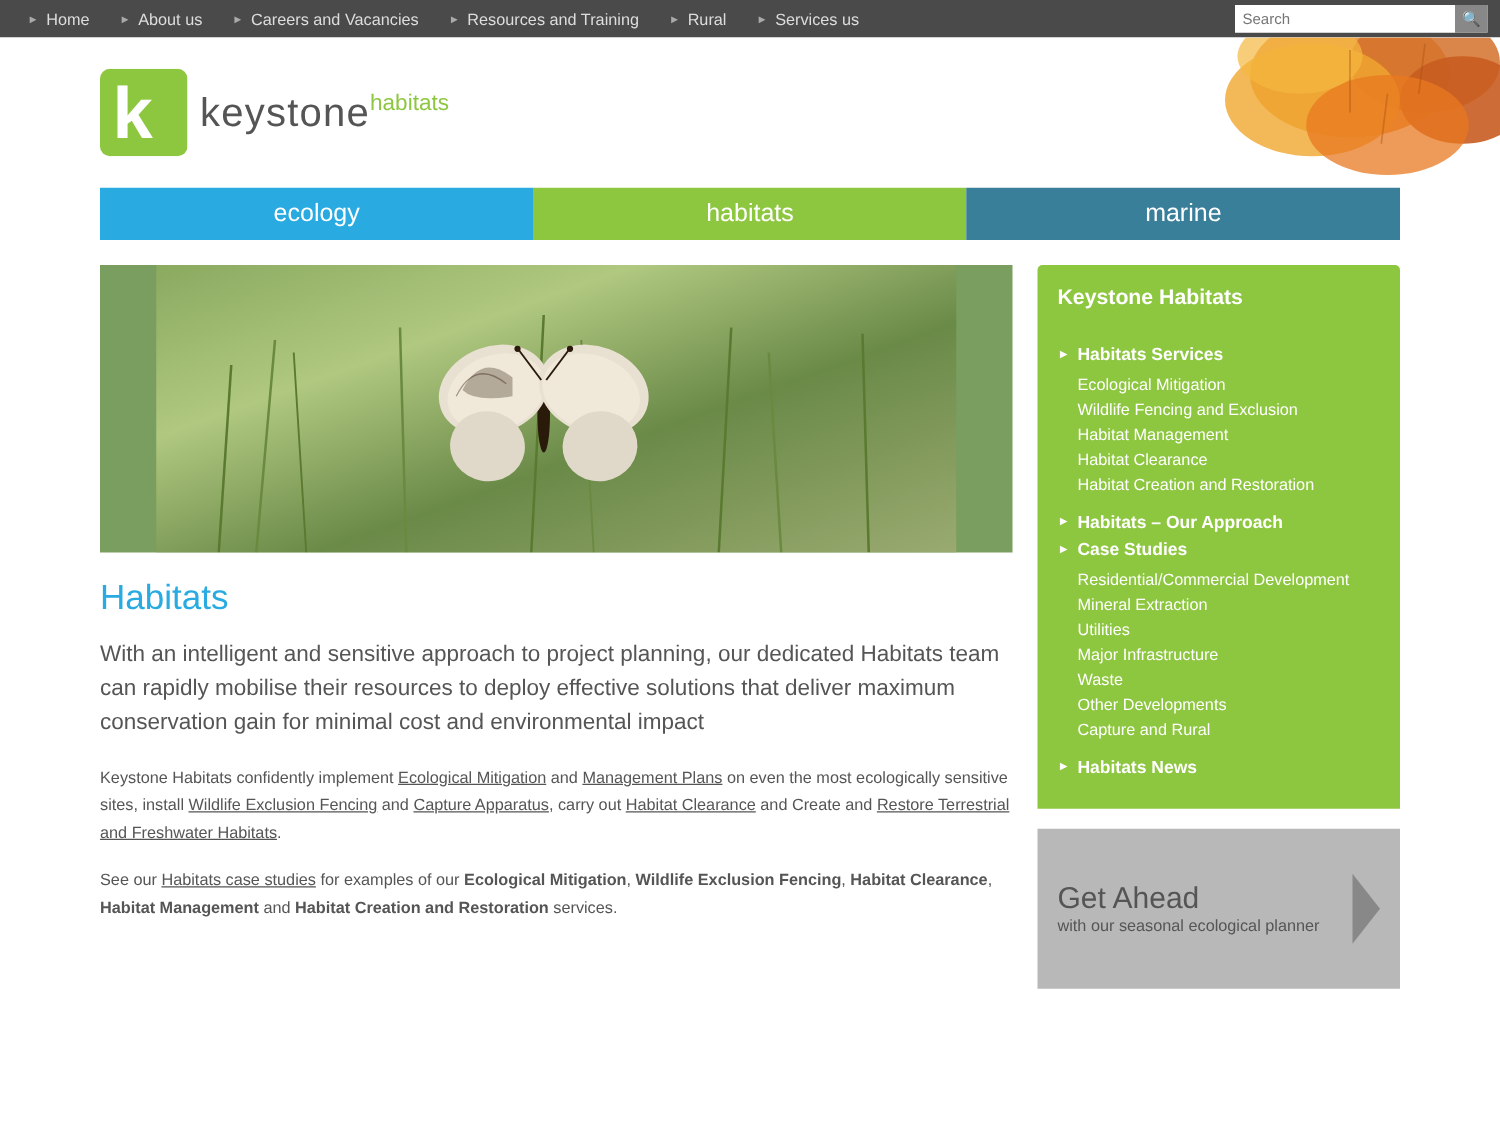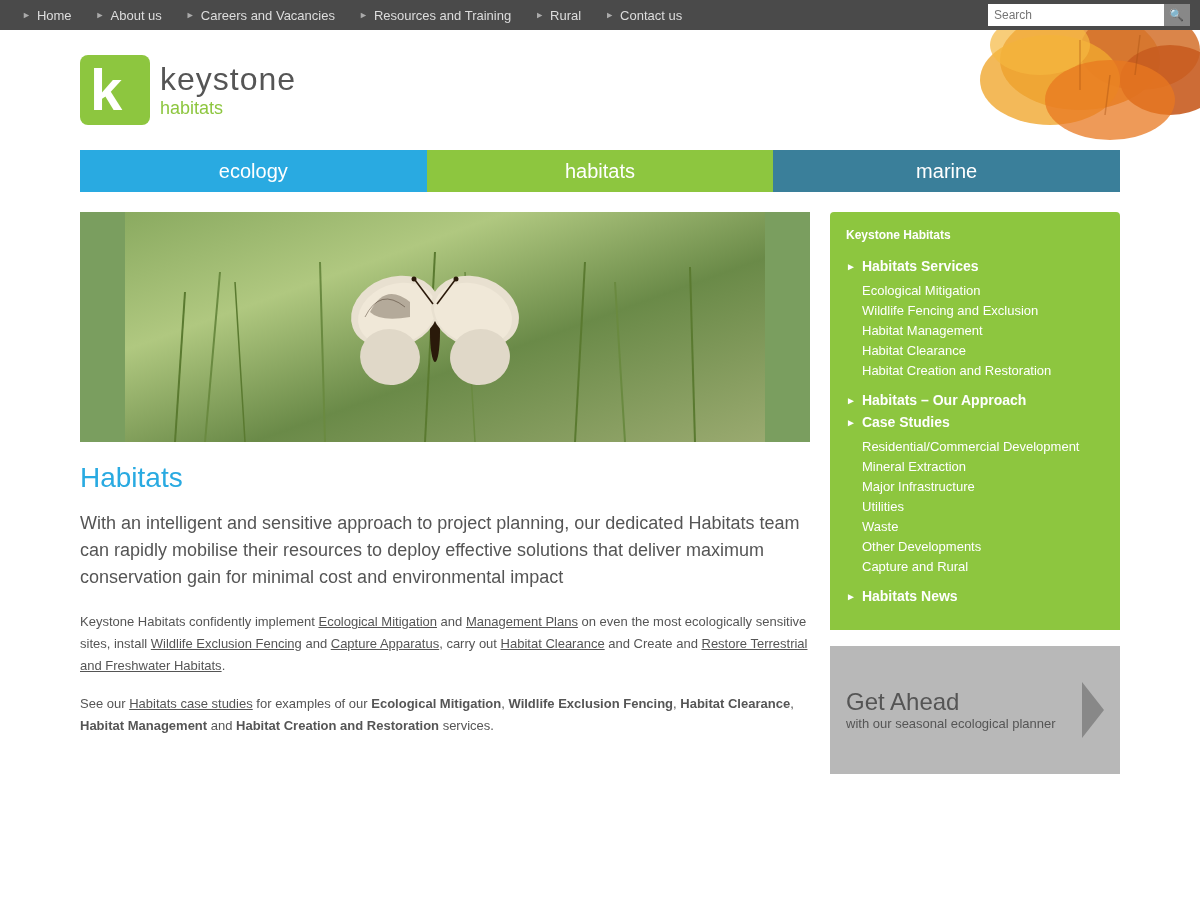--- a/index.html
+++ b/index.html
@@ -74,21 +74,21 @@
       display: flex;
       align-items: center;
       gap: 10px;
     }
     .logo-k {
       width: 70px;
       height: 70px;
     }
     .logo-text {
       display: flex;
-      flex-direction: column;
+      flex-direction: row;
     }
     .logo-text .keystone {
       font-size: 32px;
       color: #555;
       font-weight: normal;
       letter-spacing: 1px;
     }
     .logo-text .habitats {
       font-size: 18px;
       color: #8dc63f;
@@ -176,23 +176,23 @@
       flex-shrink: 0;
     }
     .sidebar-green {
       background: #8dc63f;
       padding: 16px 16px 20px 16px;
       border-radius: 4px 4px 0 0;
       margin-bottom: 0;
     }
     .sidebar-title {
       color: #fff;
-      font-size: 12px;
+      font-size: 17px;
       font-weight: bold;
-      margin-bottom: 16px;
+      margin-bottom: 27px;
     }
     .sidebar-section-header {
       display: flex;
       align-items: center;
       gap: 6px;
       color: #fff;
       font-size: 14px;
       font-weight: bold;
       cursor: pointer;
       margin-bottom: 6px;
@@ -268,21 +268,21 @@
     <div class="nav-item">
       <span class="nav-arrow">►</span>
       <span>Resources and Training</span>
     </div>
     <div class="nav-item">
       <span class="nav-arrow">►</span>
       <span>Rural</span>
     </div>
     <div class="nav-item">
       <span class="nav-arrow">►</span>
-      <span>Contact us</span>
+      <span>Services us</span>
     </div>
   </div>
   <div class="search-box">
     <input type="text" placeholder="Search" style="">
     <button>🔍</button>
   </div>
 </div>
 
 <div id="header">
   <div id="logo">
@@ -412,22 +412,22 @@
         <span>Habitats – Our Approach</span>
       </div>
 
       <div class="sidebar-section-header" style="margin-top:6px;">
         <span class="arrow">►</span>
         <span>Case Studies</span>
       </div>
       <ul class="sidebar-links">
         <li><a>Residential/Commercial Development</a></li>
         <li><a>Mineral Extraction</a></li>
+        <li><a>Utilities</a></li>
         <li><a>Major Infrastructure</a></li>
-        <li><a>Utilities</a></li>
         <li><a>Waste</a></li>
         <li><a>Other Developments</a></li>
         <li><a>Capture and Rural</a></li>
       </ul>
 
       <div class="sidebar-section-header">
         <span class="arrow">►</span>
         <span>Habitats News</span>
       </div>
     </div>

